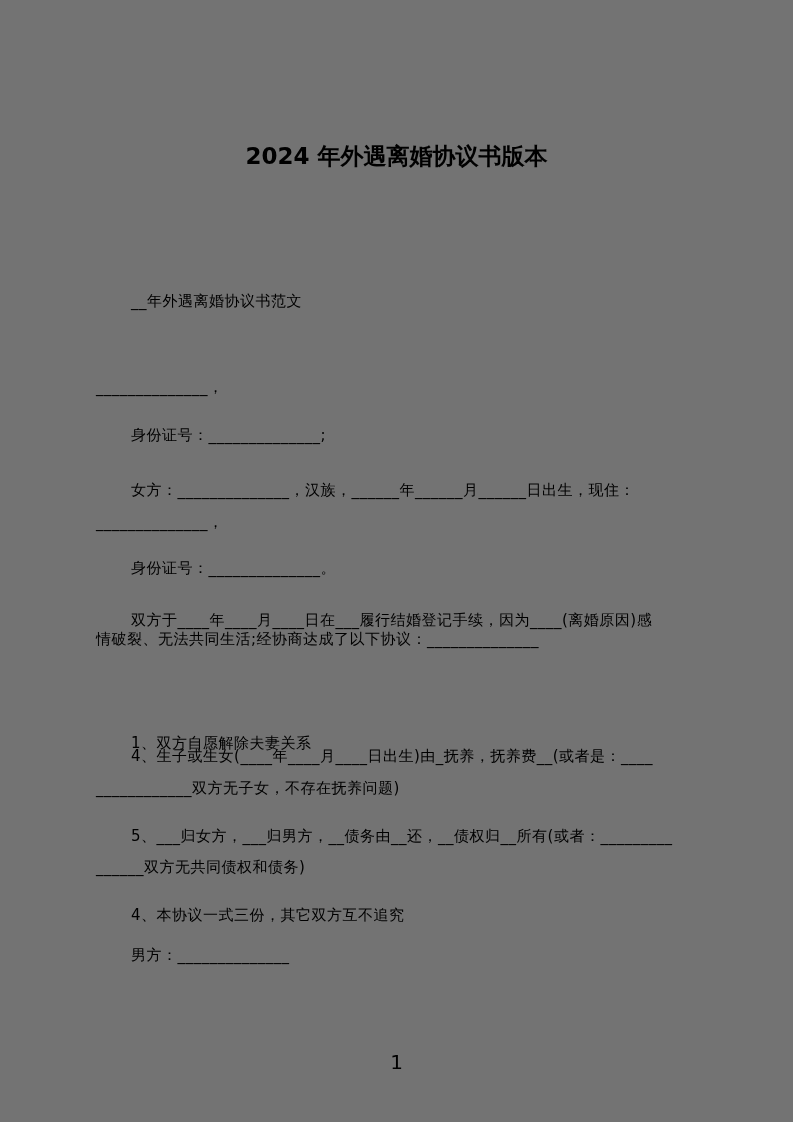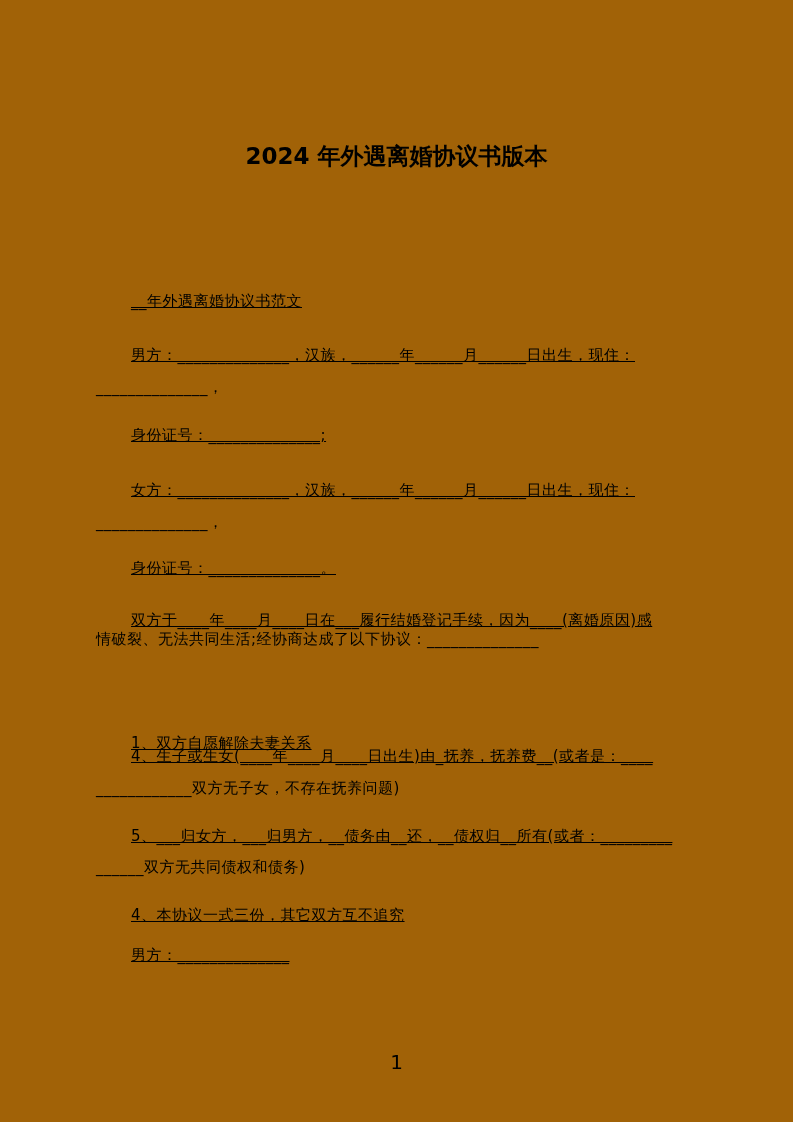--- a/index.html
+++ b/index.html
@@ -4,21 +4,21 @@
 <style>
   html, body {
     margin: 0;
     padding: 0;
     background: #ffffff;
   }
   .page {
     position: relative;
     width: 793px;
     height: 1122px;
-    background: #a16207;
+    background: #737373;
     font-family: "DejaVu Sans", sans-serif;
     color: #000000;
     overflow: hidden;
   }
   .doc-title {
     position: absolute;
     top: 140px;
     left: 0;
     width: 100%;
     text-align: center;
@@ -30,42 +30,40 @@
   .line {
     position: absolute;
     left: 96px;
     font-size: 15px;
     line-height: 18px;
     white-space: nowrap;
     letter-spacing: 0.5px;
   }
   .indent {
     padding-left: 35px;
-    text-decoration: underline;
   }
   .page-number {
     position: absolute;
     top: 1051px;
     left: 0;
     width: 100%;
     text-align: center;
     font-size: 20px;
     line-height: 22px;
   }
 </style>
 </head>
 <body>
 
 <div class="page">
 
   <div class="doc-title">2024 年外遇离婚协议书版本</div>
 
   <div class="line indent" style="top:292px">__年外遇离婚协议书范文</div>
 
-  <div class="line indent" style="top:346px">男方：______________，汉族，______年______月______日出生，现住：</div>
   <div class="line" style="top:378px">______________，</div>
 
   <div class="line indent" style="top:481px">女方：______________，汉族，______年______月______日出生，现住：</div>
 
   <div class="line indent" style="top:426px">身份证号：______________;</div>
   <div class="line" style="top:513px">______________，</div>
 
   <div class="line indent" style="top:611px">双方于____年____月____日在___履行结婚登记手续，因为____(离婚原因)感</div>
 
   <div class="line indent" style="top:559px">身份证号：______________。</div>

